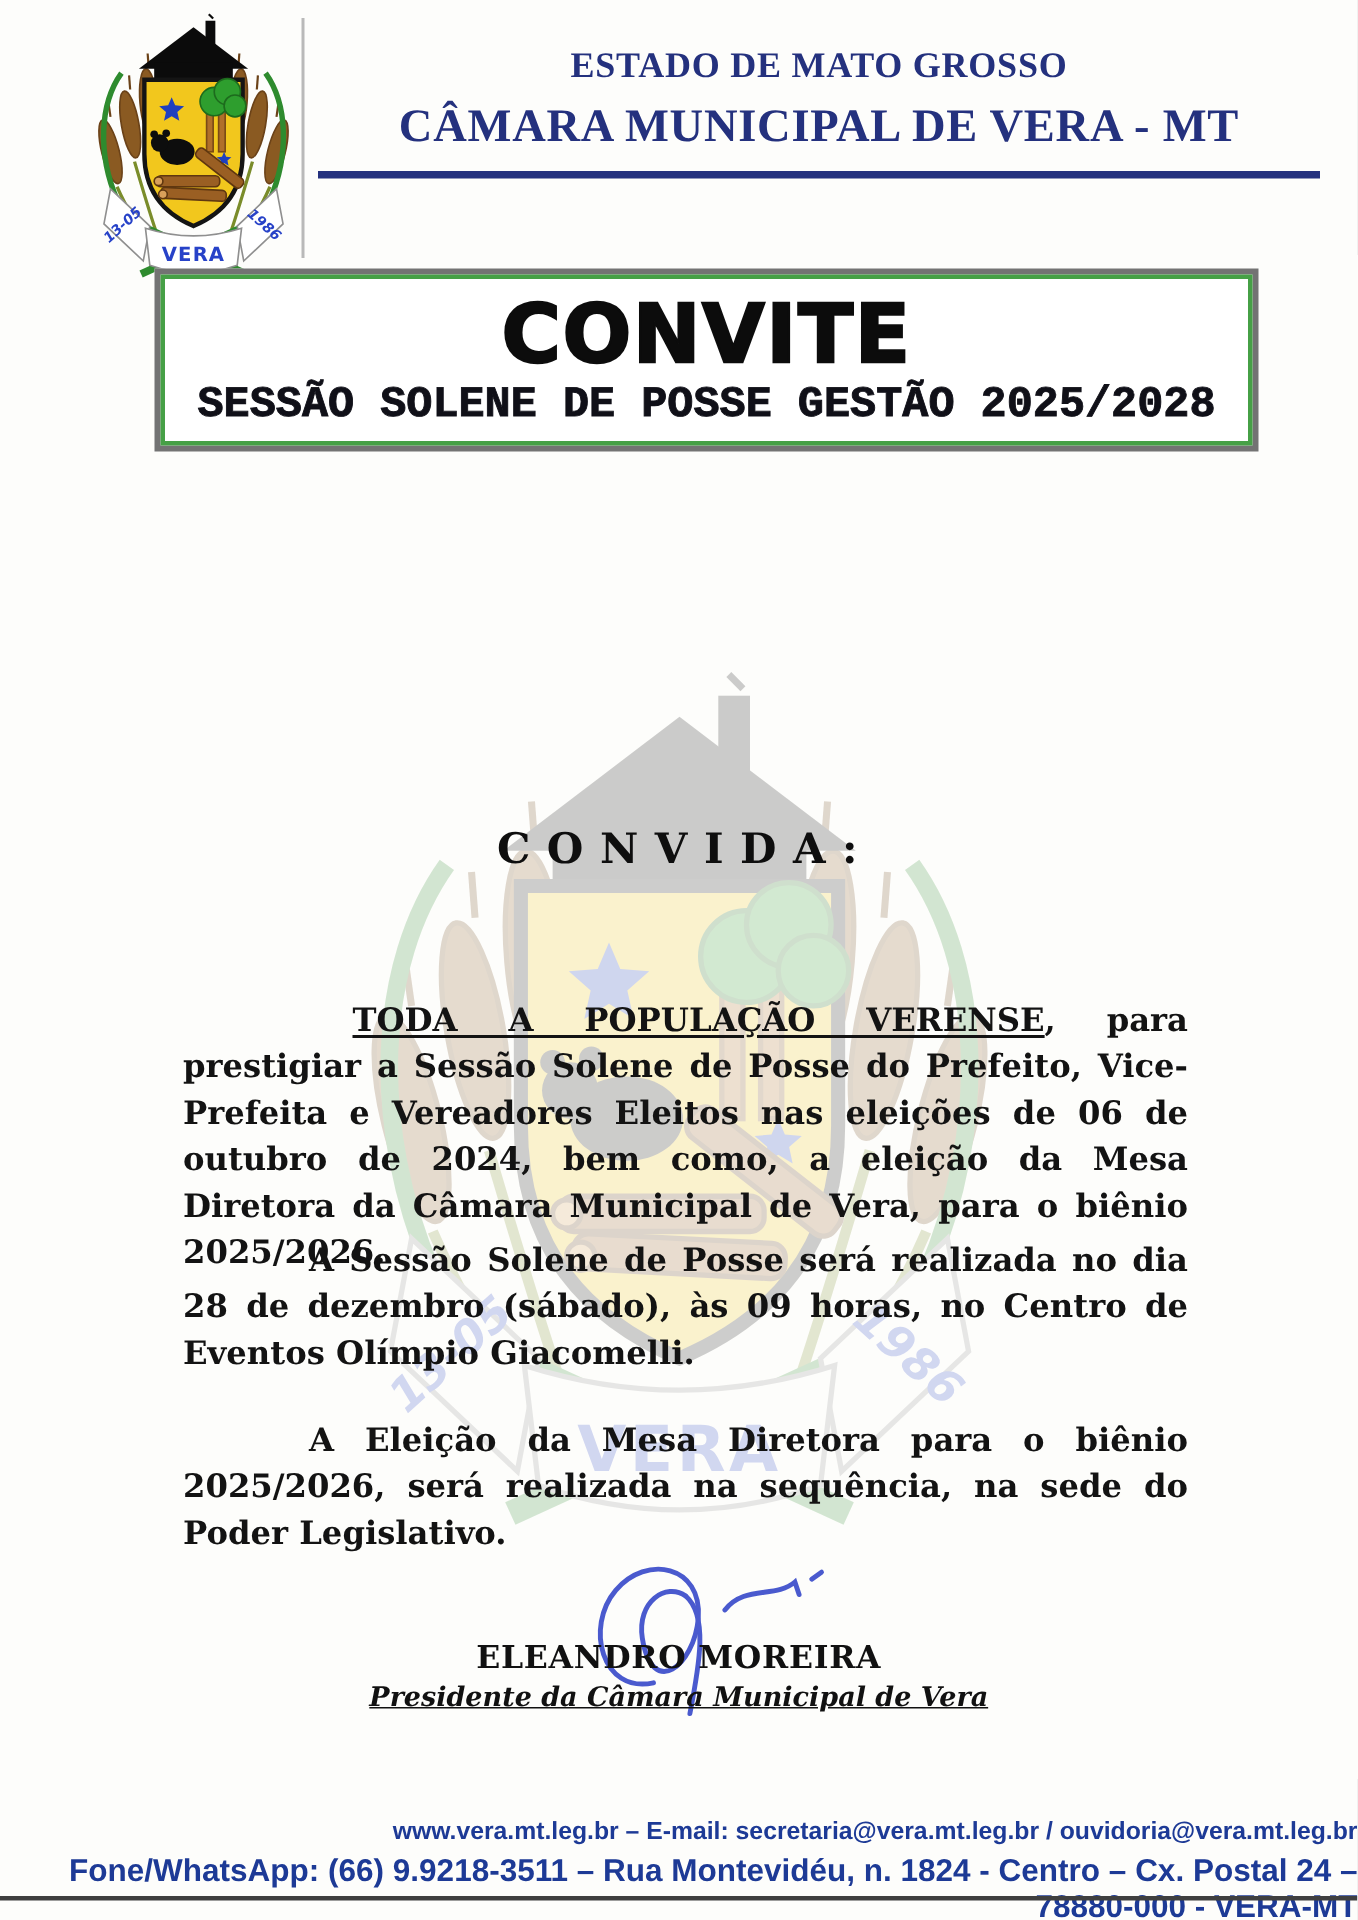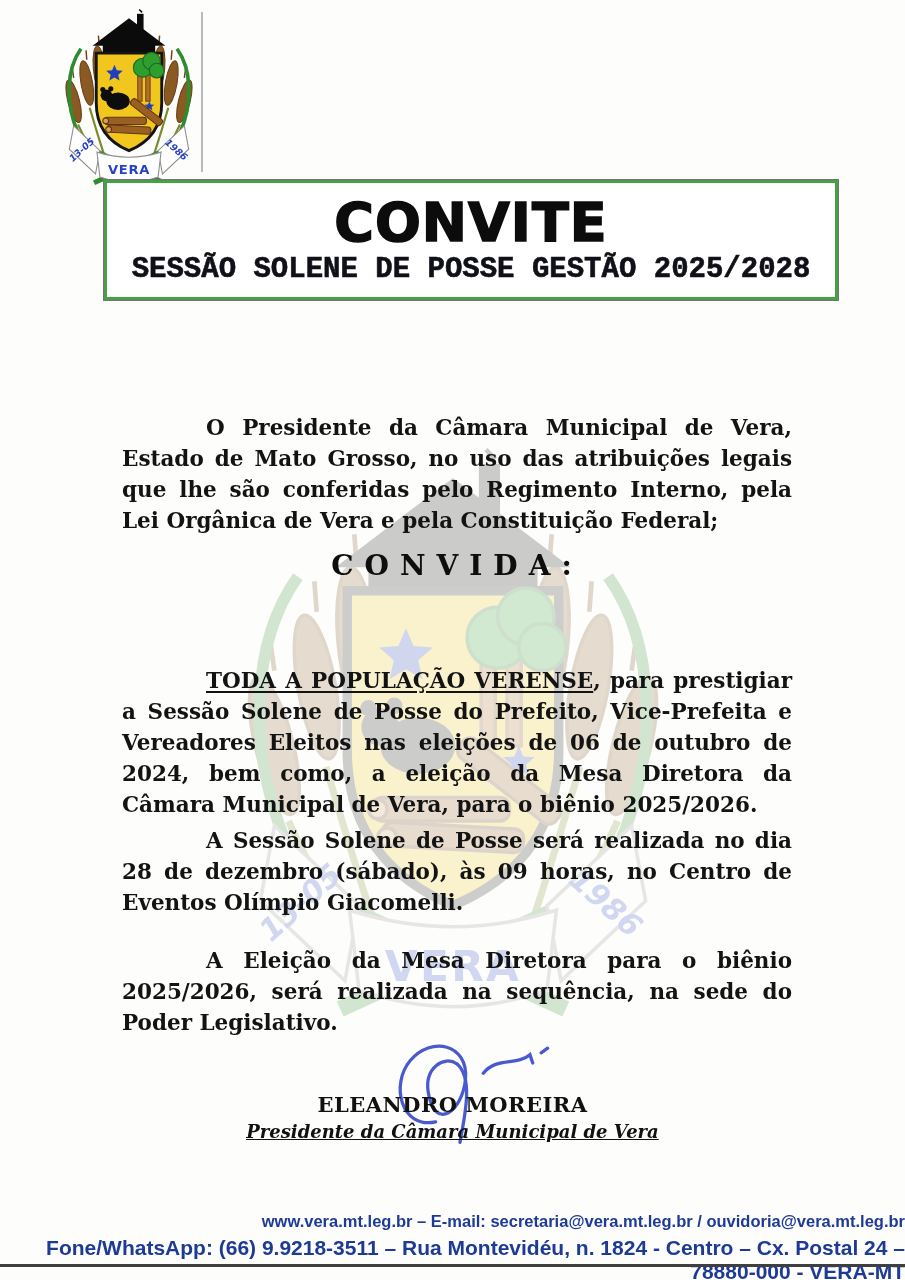--- a/index.html
+++ b/index.html
@@ -15,39 +15,39 @@
   
   .logo{position:absolute;left:54px;top:8px;width:150px;height:182px;}
   .header-divider{position:absolute;left:201px;top:12px;width:2px;height:160px;background:#b9b9b9;}
   .header-text{position:absolute;left:212px;top:24px;width:668px;text-align:center;
     font-family:"Liberation Serif", serif;color:#24317e;}
   .estado{margin-top:6px;font-size:24px;font-weight:bold;letter-spacing:.5px;line-height:28px;}
   .camara{margin-top:8px;font-size:31px;font-weight:bold;letter-spacing:.5px;line-height:36px;}
   .header-rule{margin-top:12px;height:5px;background:#24317e;}
   
   .invite-box{position:absolute;left:103px;top:179px;width:736px;height:122px;
-    border:1px solid #737373;background:#ffffff;box-sizing:border-box;}
+    border:4px solid #737373;background:#ffffff;box-sizing:border-box;}
   .invite-inner{position:absolute;inset:0;border:3px solid #46a046;
     display:flex;flex-direction:column;align-items:center;justify-content:center;gap:3px;}
   .invite-title{font-family:"DejaVu Sans", sans-serif;font-weight:bold;font-size:54px;line-height:56px;
     letter-spacing:1px;color:#0c0c0c;-webkit-text-stroke:1.6px #0c0c0c;}
   .invite-subtitle{font-family:Liberation Mono, monospace;font-weight:bold;font-size:29px;line-height:32px;
     color:#101018;-webkit-text-stroke:.6px #101018;}
   
   .watermark{position:absolute;left:218px;top:445px;width:470px;opacity:.20;pointer-events:none;}
   
   .bodytext{position:absolute;left:122px;width:670px;font-size:21.5px;line-height:31px;
     font-weight:bold;text-align:justify;text-indent:84px;color:#131313;}
   .p1{top:390px;}
   .convida{position:absolute;left:122px;width:670px;top:549px;text-align:center;text-indent:0;
     font-size:28px;font-weight:bold;letter-spacing:11px;color:#0e0e0e;}
   .p2{top:643px;}
   .p3{top:803px;}
   .p4{top:923px;}
-  .ul{text-decoration:underline;text-underline-offset:3px;text-decoration-thickness:2px;}
+  .ul{text-decoration:underline;text-underline-offset:3px;text-decoration-thickness:2px;margin-left:29px;}
   
   .scribble{position:absolute;left:345px;top:1036px;width:228px;height:112px;}
   .sig-name{position:absolute;left:0;top:1092px;width:100%;text-align:center;
     font-size:21px;font-weight:bold;letter-spacing:.5px;color:#111;}
   .sig-title{position:absolute;left:0;top:1121px;width:100%;text-align:center;
     font-size:18px;font-weight:bold;font-style:italic;color:#111;text-decoration:underline;}
   
   .footer-line{position:absolute;left:0;width:100%;text-align:right;
     font-family:"Liberation Sans", sans-serif;font-weight:bold;color:#1d3a96;}
   .f1{top:1212px;font-size:16.5px;}
@@ -138,33 +138,37 @@
         <text font-size="13" font-style="italic" text-anchor="middle" transform="translate(162,198) rotate(42)">1986</text>
         <text font-size="18" letter-spacing="1" text-anchor="middle" x="100" y="228">VERA</text>
       </g>
     </symbol>
   </svg>
 
   <svg class="logo" viewBox="0 0 200 250">
     <use href="#coa"></use>
   </svg>
   <div class="header-divider"></div>
+  <div class="header-text">
+    <div class="estado">ESTADO DE MATO GROSSO</div>
+    <div class="camara">CÂMARA MUNICIPAL DE VERA - MT</div>
+    <div class="header-rule"></div>
+  </div>
 
   <div class="invite-box">
     <div class="invite-inner">
       <div class="invite-title">CONVITE</div>
       <div class="invite-subtitle">SESSÃO SOLENE DE POSSE GESTÃO 2025/2028</div>
     </div>
   </div>
 
   <svg class="watermark" viewBox="0 0 200 250">
     <use href="#coa"></use>
   </svg>
 
-  <p class="bodytext p1">O Presidente da Câmara Municipal de Vera, Estado de Mato Grosso, no uso das atribuições legais que lhe são conferidas pelo Regimento Interno, pela Lei Orgânica de Vera e pela Constituição Federal;</p>
 
   <div class="convida">CONVIDA:</div>
 
   <p class="bodytext p2"><span class="ul">TODA A POPULAÇÃO VERENSE</span><span>, para prestigiar a Sessão Solene de Posse do Prefeito, Vice-Prefeita e Vereadores Eleitos nas eleições de 06 de outubro de 2024, bem como, a eleição da Mesa Diretora da Câmara Municipal de Vera, para o biênio 2025/2026.</span></p>
 
   <p class="bodytext p3">A Sessão Solene de Posse será realizada no dia 28 de dezembro (sábado), às 09 horas, no Centro de Eventos Olímpio Giacomelli.</p>
 
   <p class="bodytext p4">A Eleição da Mesa Diretora para o biênio 2025/2026, será realizada na sequência, na sede do Poder Legislativo.</p>
 
   <svg class="scribble" viewBox="0 0 240 120">

